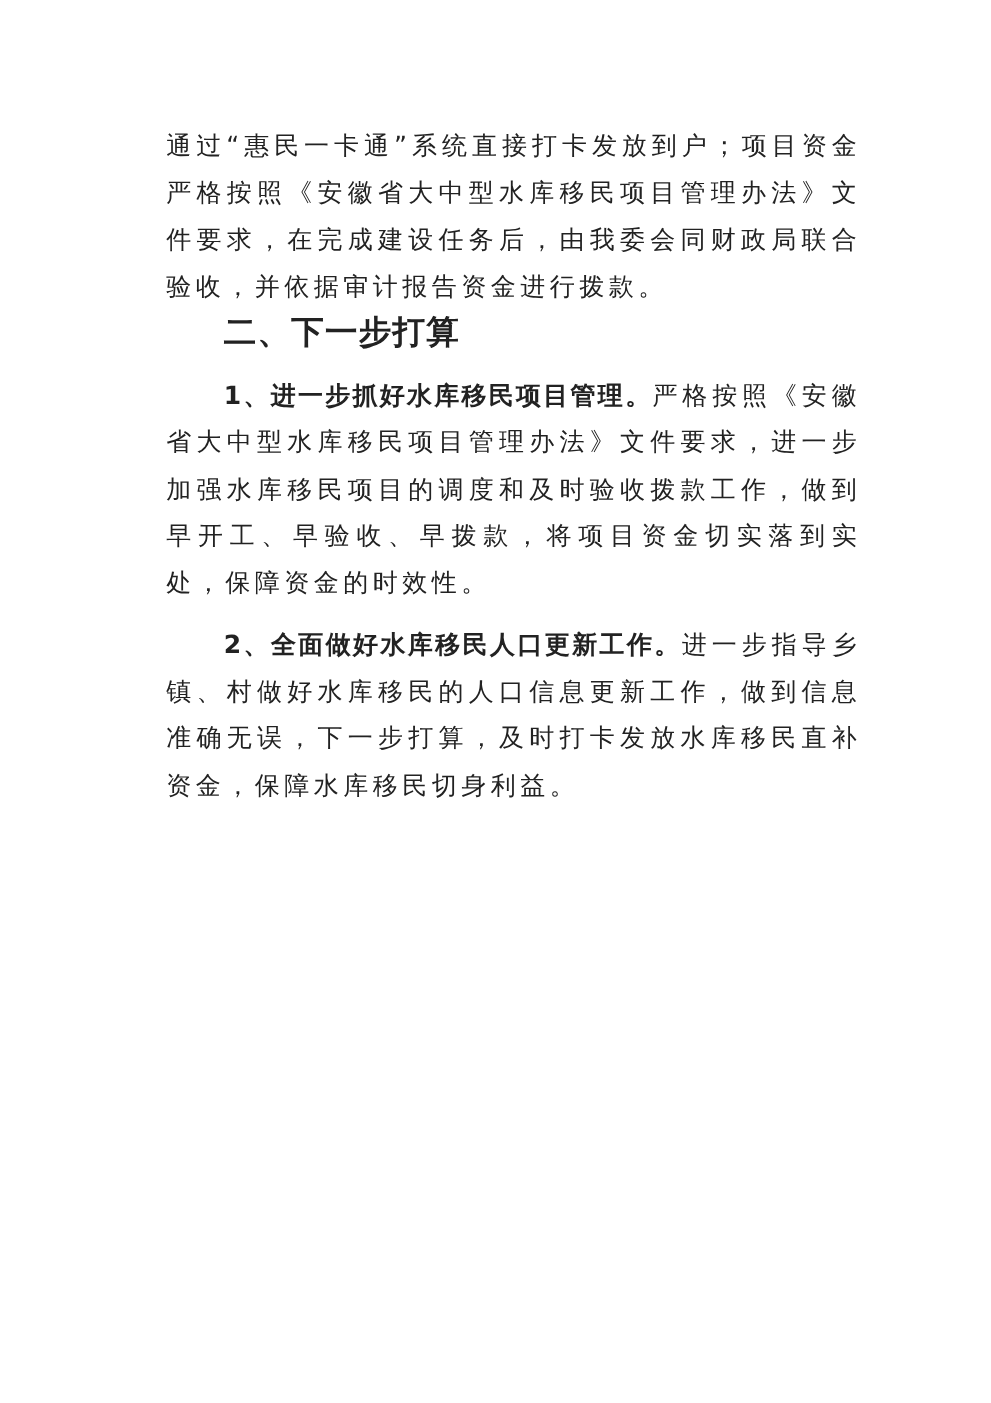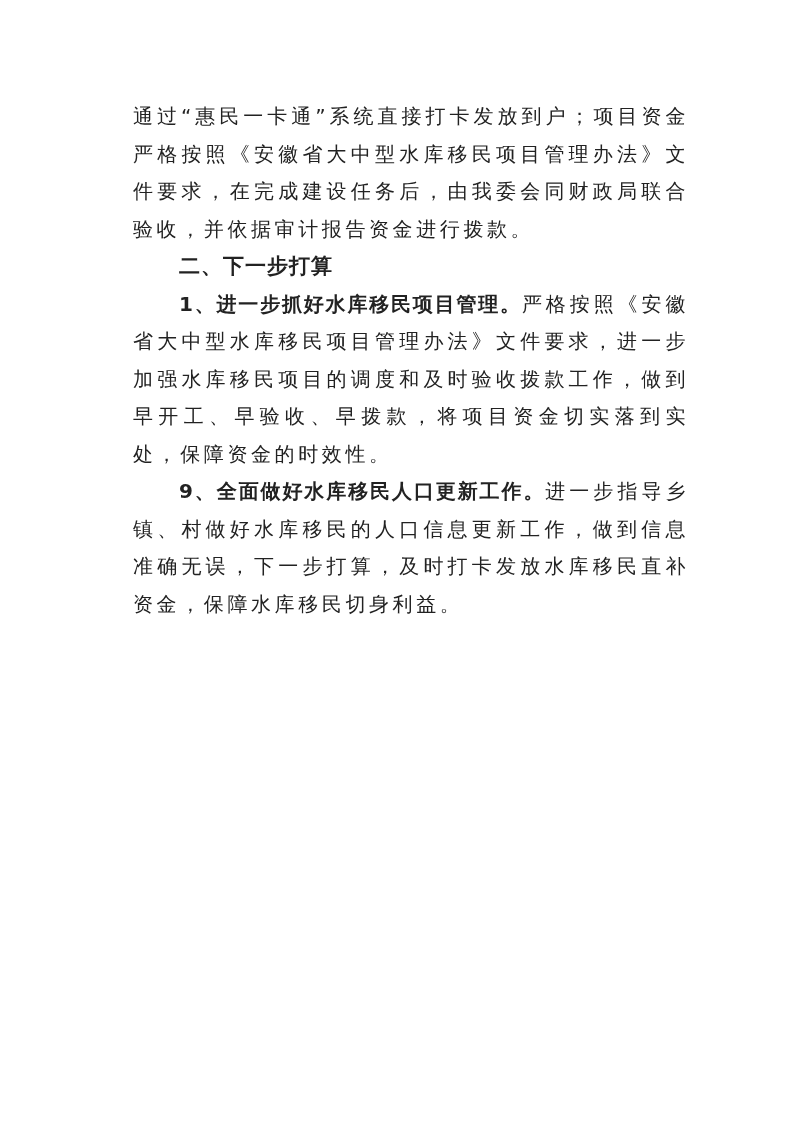--- a/index.html
+++ b/index.html
@@ -7,27 +7,27 @@
     .page {
       position: absolute; left: 14px; top: 0; width: 793px; height: 1122px; background: #ffffff;
     }
     .content {
       position: absolute; left: 119px; top: 98px; width: 556px;
       font-family: "DejaVu Sans", "Liberation Sans", sans-serif;
       font-size: 20px; color: #222222; line-height: 37.5px;
       letter-spacing: 3.6px; text-align: justify;
     }
     .para { margin: 0; }
-    .indent { text-indent: 46px; }
-    .heading { font-weight: bold; text-indent: 46px; letter-spacing: 1px; font-size: 21px; }
+    .indent { text-indent: 46px; margin-top: 12px; }
+    .heading { font-weight: bold; text-indent: 46px; letter-spacing: 1px; font-size: 26px; }
     .bold { font-weight: bold; letter-spacing: 1.5px; }
   </style>
 </head>
 <body>
 
 <div class="page">
   <div class="content">
     <p class="para">通过“惠民一卡通”系统直接打卡发放到户；项目资金严格按照《安徽省大中型水库移民项目管理办法》文件要求，在完成建设任务后，由我委会同财政局联合验收，并依据审计报告资金进行拨款。</p>
     <p class="para heading">二、下一步打算</p>
     <p class="para indent"><span class="bold">1、进一步抓好水库移民项目管理。</span><span>严格按照《安徽省大中型水库移民项目管理办法》文件要求，进一步加强水库移民项目的调度和及时验收拨款工作，做到早开工、早验收、早拨款，将项目资金切实落到实处，保障资金的时效性。</span></p>
-    <p class="para indent"><span class="bold">9、全面做好水库移民人口更新工作。</span><span>进一步指导乡镇、村做好水库移民的人口信息更新工作，做到信息准确无误，下一步打算，及时打卡发放水库移民直补资金，保障水库移民切身利益。</span></p>
+    <p class="para indent"><span class="bold">2、全面做好水库移民人口更新工作。</span><span>进一步指导乡镇、村做好水库移民的人口信息更新工作，做到信息准确无误，下一步打算，及时打卡发放水库移民直补资金，保障水库移民切身利益。</span></p>
   </div>
 </div>
 
 </body></html>

